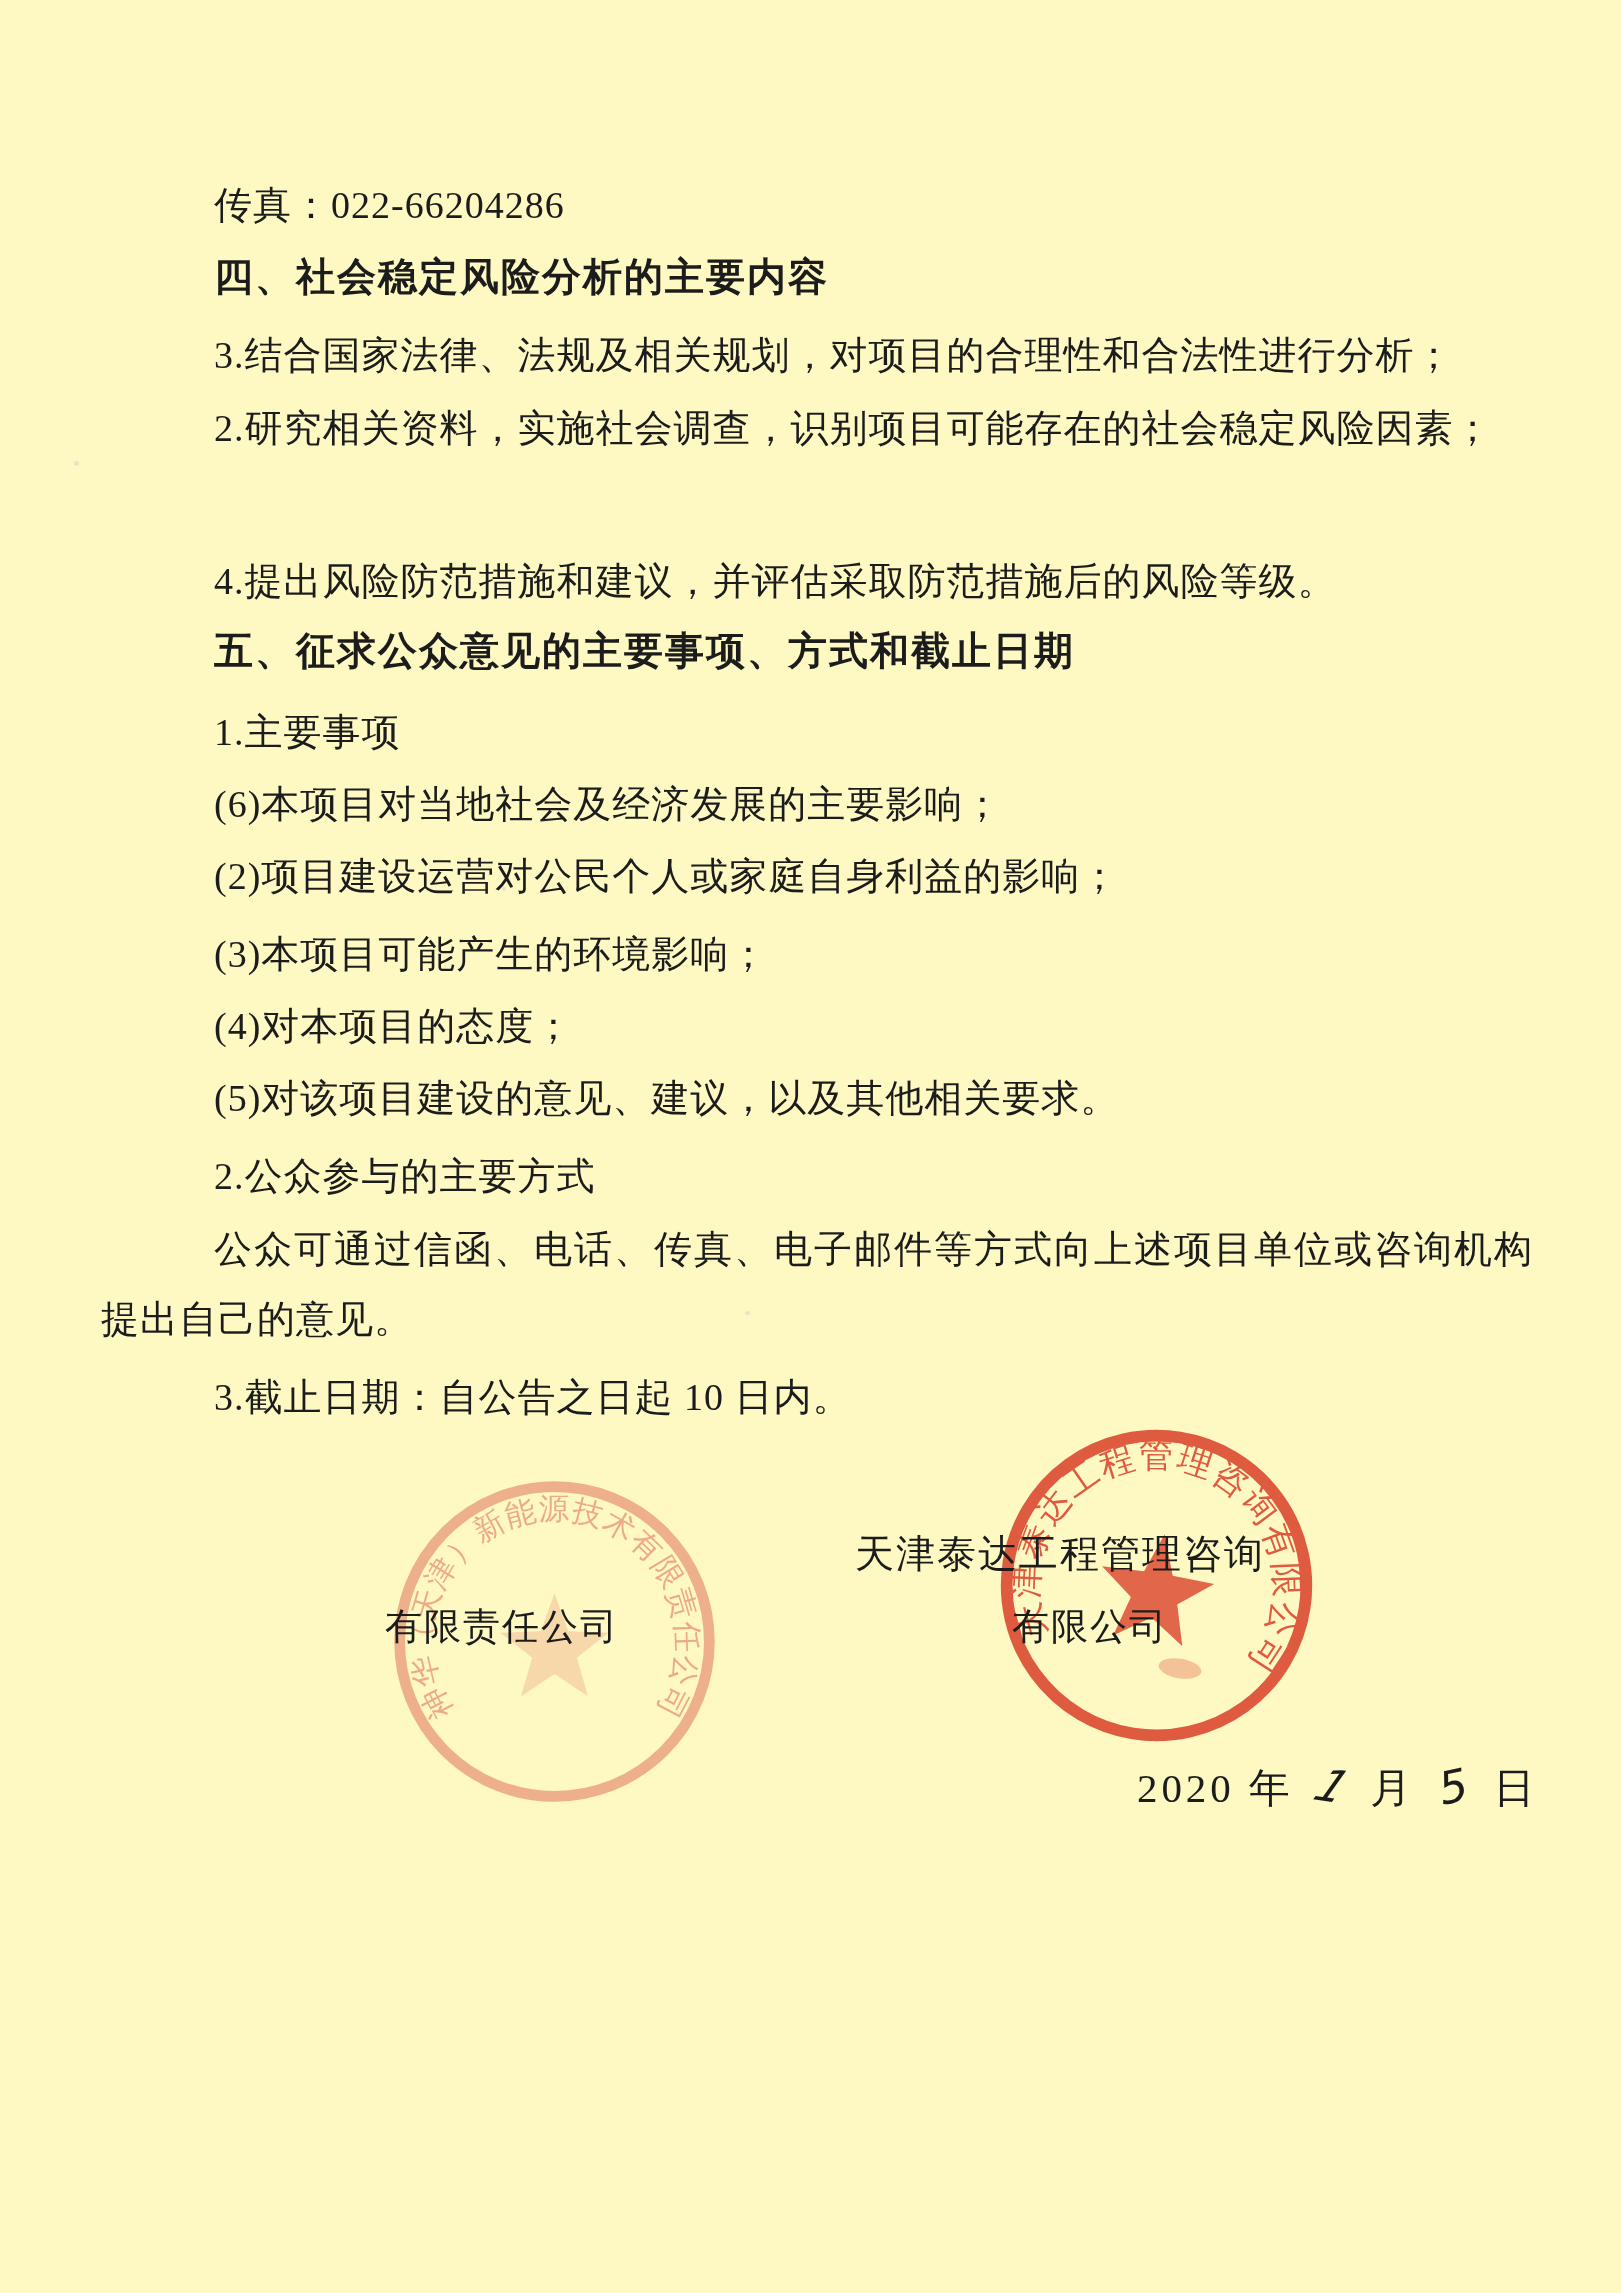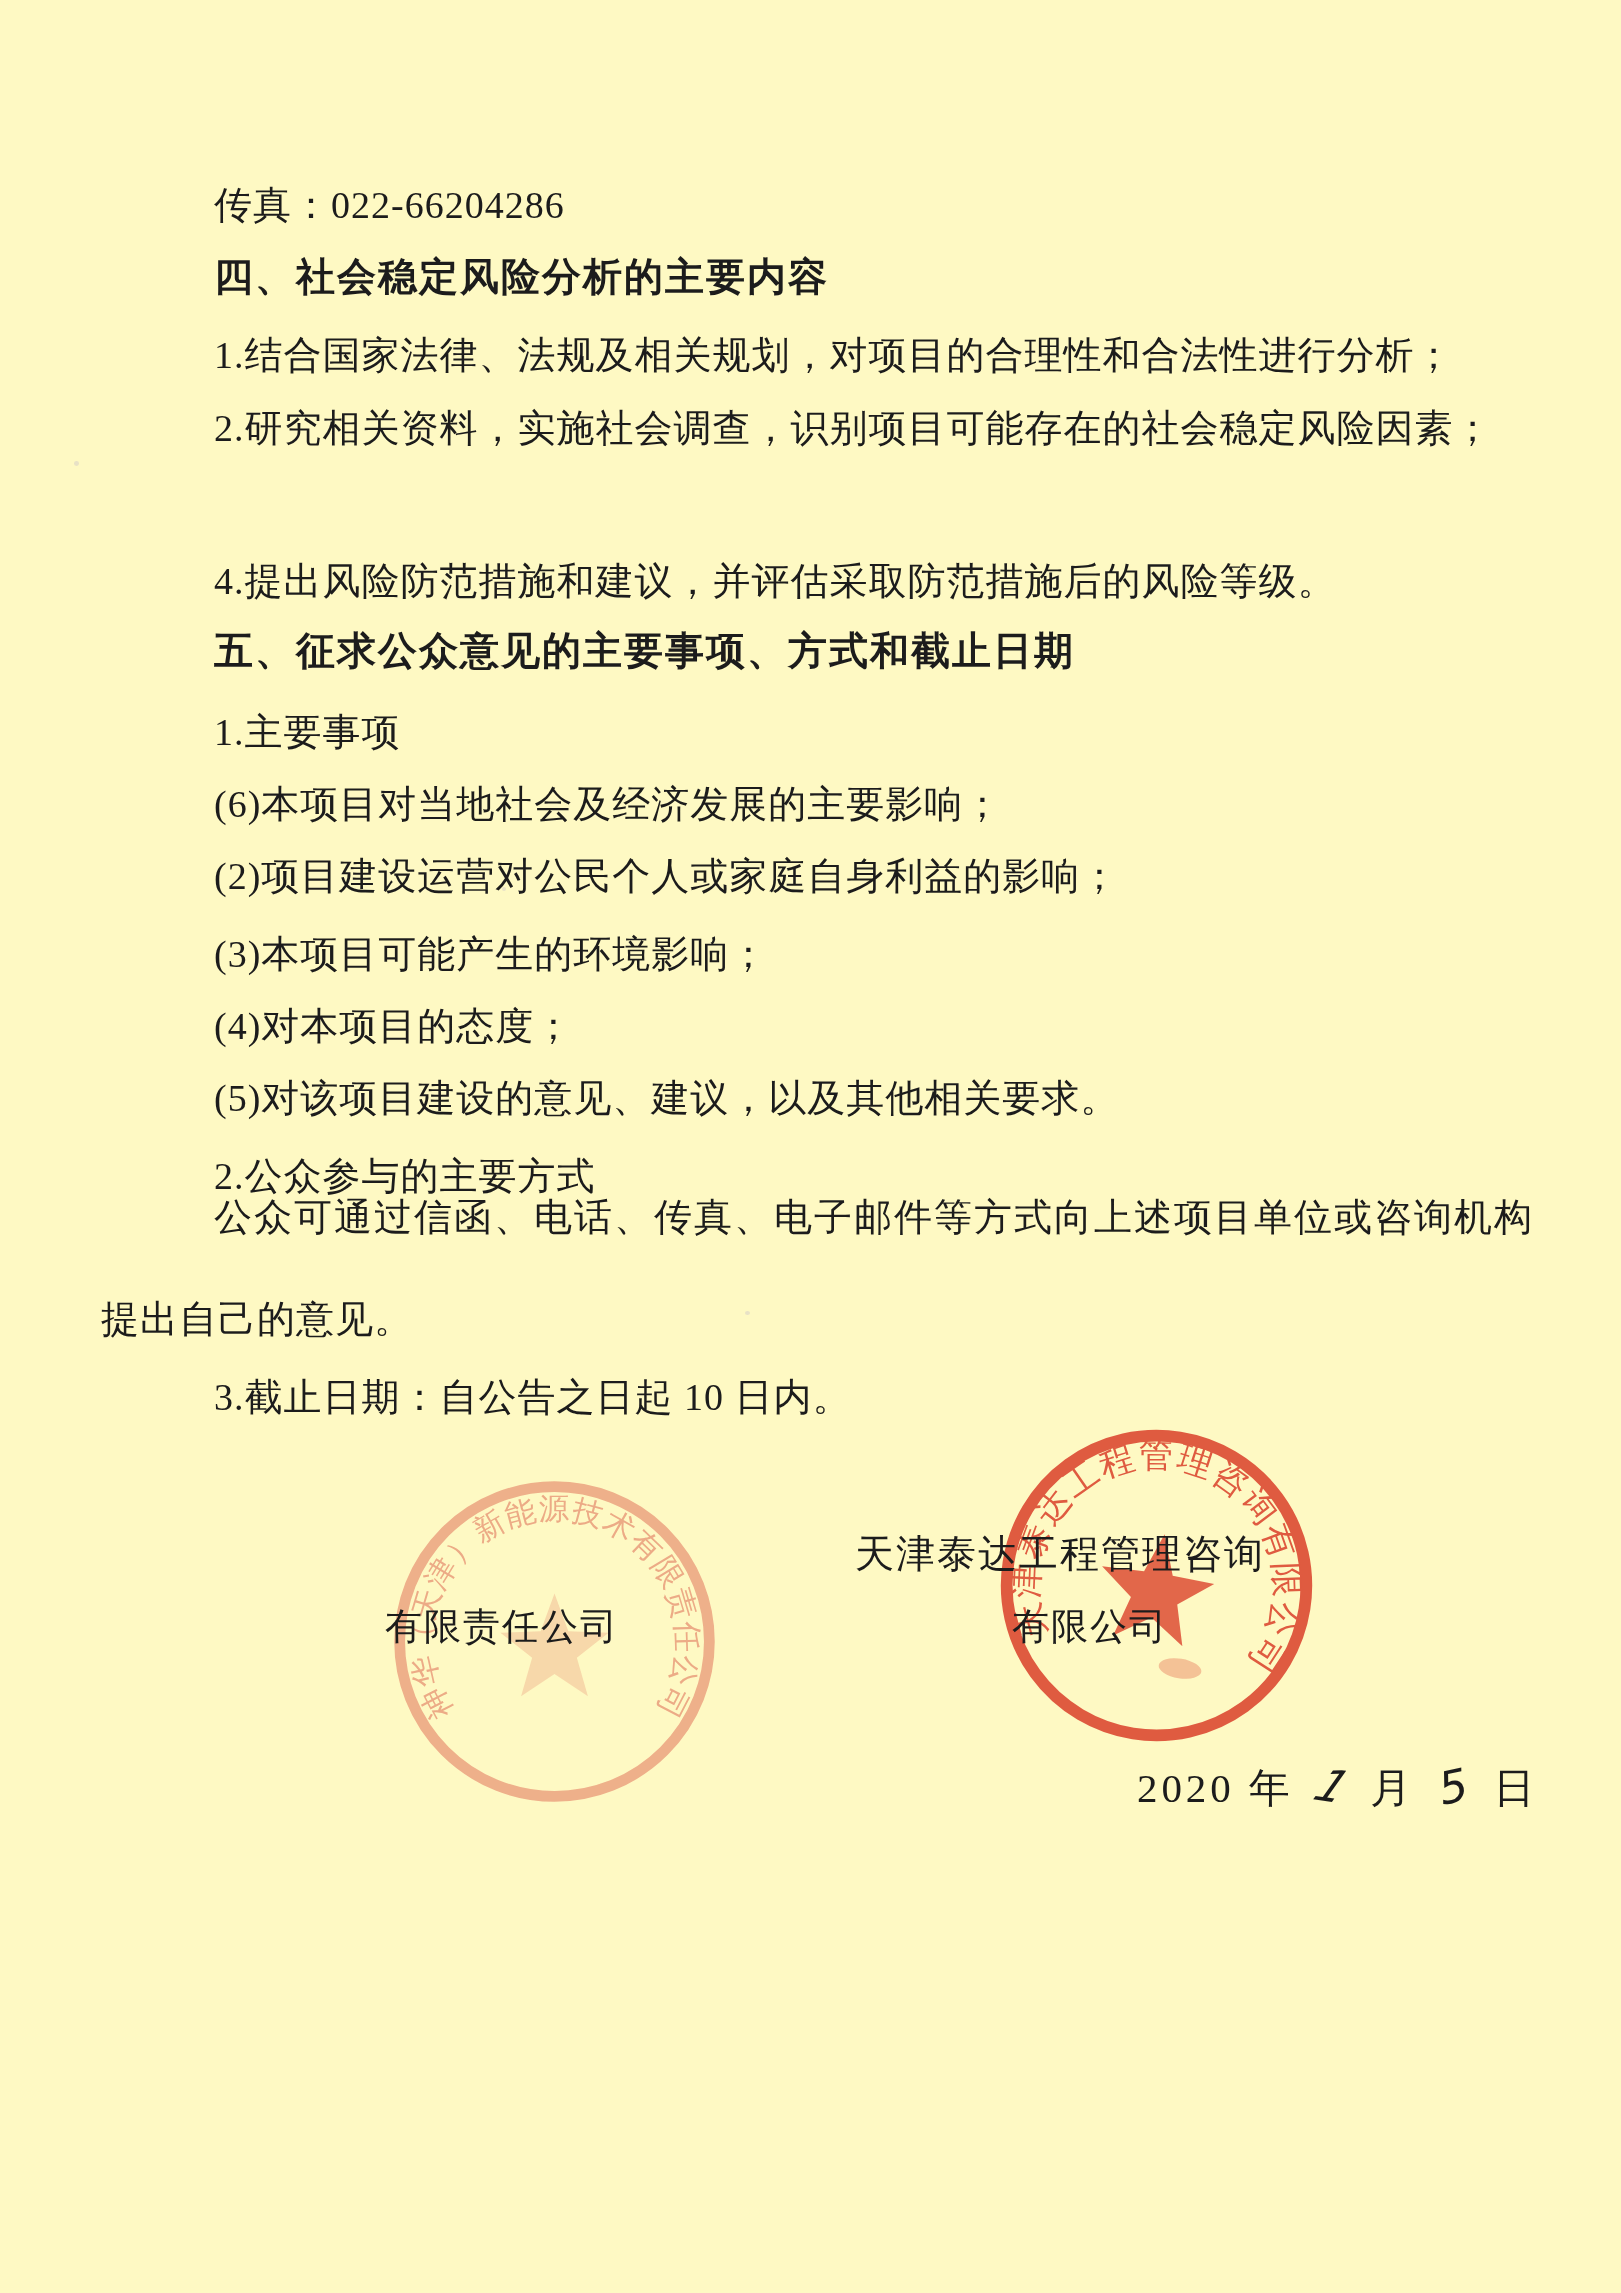--- a/index.html
+++ b/index.html
@@ -58,35 +58,35 @@
 </style>
 </head>
 <body>
 
 <div class="page">
 
   <div class="line" style="top:184px;left:214px;">传真：022-66204286</div>
 
   <div class="line heading" style="top:255px;left:214px;">四、社会稳定风险分析的主要内容</div>
 
-  <div class="line" style="top:334px;left:214px;">1.结合国家法律、法规及相关规划，对项目的合理性和合法性进行分析；</div>
+  <div class="line" style="top:334px;left:214px;">3.结合国家法律、法规及相关规划，对项目的合理性和合法性进行分析；</div>
   <div class="line" style="top:407px;left:214px;">2.研究相关资料，实施社会调查，识别项目可能存在的社会稳定风险因素；</div>
   <div class="line" style="top:560px;left:214px;">4.提出风险防范措施和建议，并评估采取防范措施后的风险等级。</div>
 
   <div class="line heading" style="top:629px;left:214px;text-align:right;">五、征求公众意见的主要事项、方式和截止日期</div>
 
   <div class="line" style="top:711px;left:214px;">1.主要事项</div>
   <div class="line" style="top:783px;left:214px;">(6)本项目对当地社会及经济发展的主要影响；</div>
   <div class="line" style="top:855px;left:214px;">(2)项目建设运营对公民个人或家庭自身利益的影响；</div>
   <div class="line" style="top:933px;left:214px;">(3)本项目可能产生的环境影响；</div>
   <div class="line" style="top:1005px;left:214px;">(4)对本项目的态度；</div>
   <div class="line" style="top:1077px;left:214px;">(5)对该项目建设的意见、建议，以及其他相关要求。</div>
 
   <div class="line" style="top:1155px;left:214px;">2.公众参与的主要方式</div>
-  <div class="line" style="top:1196px;left:214px;letter-spacing:2px;">公众可通过信函、电话、传真、电子邮件等方式向上述项目单位或咨询机构</div>
+  <div class="line" style="top:1228px;left:214px;letter-spacing:2px;">公众可通过信函、电话、传真、电子邮件等方式向上述项目单位或咨询机构</div>
   <div class="line" style="top:1298px;left:101px;">提出自己的意见。</div>
 
   <div class="line" style="top:1376px;left:214px;">3.截止日期：自公告之日起 10 日内。</div>
 
   <div class="sig-name" style="top:1602px;left:385px;">有限责任公司</div>
 
   <div class="sig-name" style="top:1527px;left:855px;font-size:39px;">天津泰达工程管理咨询</div>
   <div class="sig-name" style="top:1602px;left:1012px;">有限公司</div>
 
   <svg class="seal" style="top:1462px;left:382px;opacity:0.78;" width="345" height="365" viewBox="0 0 352 372">

